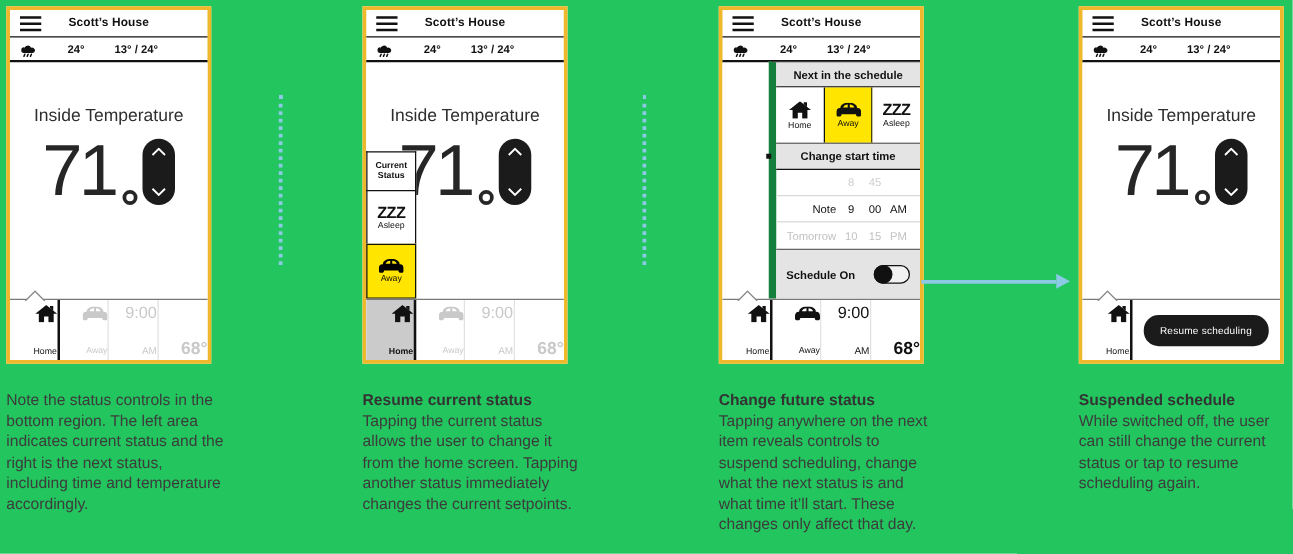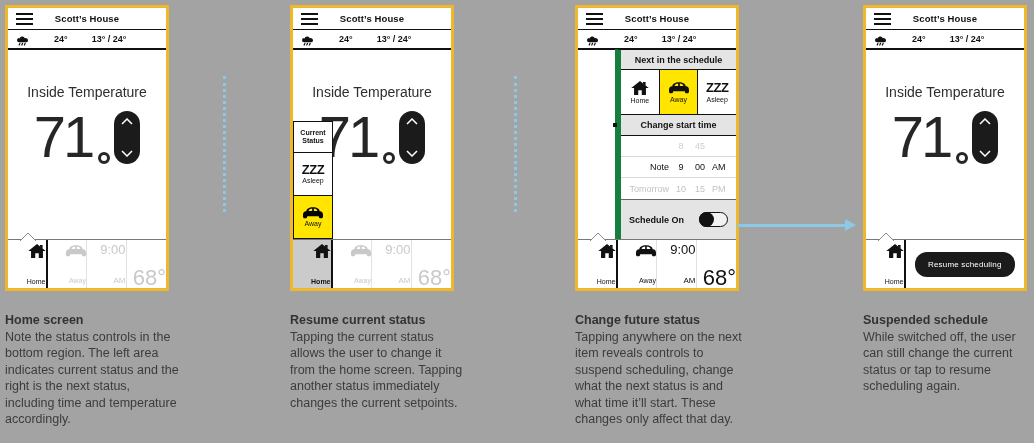--- a/index.html
+++ b/index.html
@@ -1,17 +1,17 @@
 <!DOCTYPE html>
 <html><head>
 <meta charset="utf-8">
 <style>
   * { margin:0; padding:0; box-sizing:border-box; }
   body { background:#fff; font-family:"Liberation Sans", sans-serif; }
-  .canvas { position:relative; width:1034px; height:443px; background:#a3a3a3; overflow:hidden; }
+  .canvas { position:relative; width:1034px; height:443px; background:#22c55e; overflow:hidden; }
 
   
   .phone { position:absolute; top:5px; width:164px; height:286px; border:3px solid #EFB72A; background:#fff; }
   .p-header { position:relative; height:22px; border-bottom:1px solid #111; display:flex; align-items:center; }
   .hamburger { position:absolute; left:8px; top:5px; width:17px; height:12px; display:flex; flex-direction:column; justify-content:space-between; cursor:pointer; }
   .hamburger span { display:block; height:2px; background:#111; }
   .p-title { width:100%; text-align:center; font-size:9.5px; font-weight:600; color:#111; letter-spacing:.1px; }
   .p-weather { height:20px; border-bottom:2px solid #111; display:flex; align-items:center; gap:24px; padding-left:7px; font-size:9px; font-weight:600; color:#111; }
   .w-icon { width:15px; height:14px; color:#111; }
   .p-main { position:relative; height:189px; background:#fff; }
@@ -28,21 +28,21 @@
   .bar-sec:last-child { border-right:none; }
   .bar-sec.home-div { border-right:2px solid #111; }
   .sec-label { font-size:7px; }
   .active { color:#111; }
   .active .sec-label { color:#111; }
   .faded { color:#c9c9c9; }
   .faded .sec-label { color:#c9c9c9; }
   .selected-bg { background:#cbcbcb; color:#111; }
   .time-big { font-size:13px; line-height:13px; }
   .time-small { font-size:8px; }
-  .temp-next { font-size:22px; font-weight:400;margin-top:28px; }
+  .temp-next { font-size:14px; font-weight:700;margin-top:28px; }
   .notch-up { position:absolute; top:-8px; left:12px; }
   .resume-wrap { flex:1; display:flex; align-items:center; justify-content:center; }
   .resume-btn { background:#1b1b1b; color:#fff; font-size:8px; font-weight:400; border:none; border-radius:12px; padding:8px 13px; cursor:pointer; letter-spacing:.2px;text-align:right; }
 
   
   .popup { position:absolute; left:0; bottom:0; width:40px; }
   .popup-box { border:1px solid #111; border-bottom:none; background:#fff; display:flex; flex-direction:column; align-items:center; justify-content:center; cursor:pointer; }
   .popup-box.last { border-bottom:1px solid #111; }
   .pb-title { height:31px; font-size:7px; font-weight:700; text-align:center; line-height:8.5px; color:#111; }
   .pb-zzz { height:43px; }
@@ -387,21 +387,20 @@
         <button class="resume-btn">Resume scheduling</button>
       </div>
     </div>
   </div>
 
   <div class="dotted-sep" style="left:223px"></div>
   <div class="dotted-sep" style="left:514px"></div>
   <div class="flow-arrow"></div>
 
   <div class="caption" style="left:5px">
-    <div class="cap-title">Home screen</div>
     <div class="cap-body">Note the status controls in the bottom region. The left area indicates current status and the right is the next status, including time and temperature accordingly.</div>
   </div>
   <div class="caption" style="left:290px">
     <div class="cap-title">Resume current status</div>
     <div class="cap-body">Tapping the current status allows the user to change it from the home screen. Tapping another status immediately changes the current setpoints.</div>
   </div>
   <div class="caption" style="left:575px">
     <div class="cap-title">Change future status</div>
     <div class="cap-body">Tapping anywhere on the next item reveals controls to suspend scheduling, change what the next status is and what time it’ll start. These changes only affect that day.</div>
   </div>

